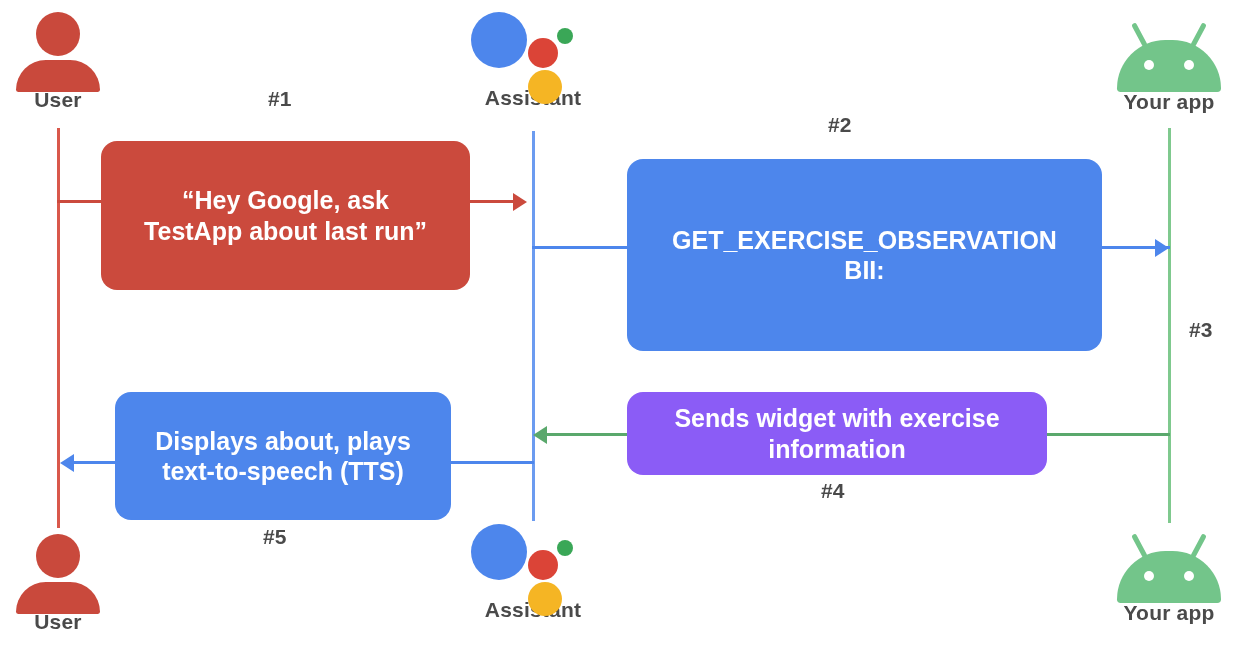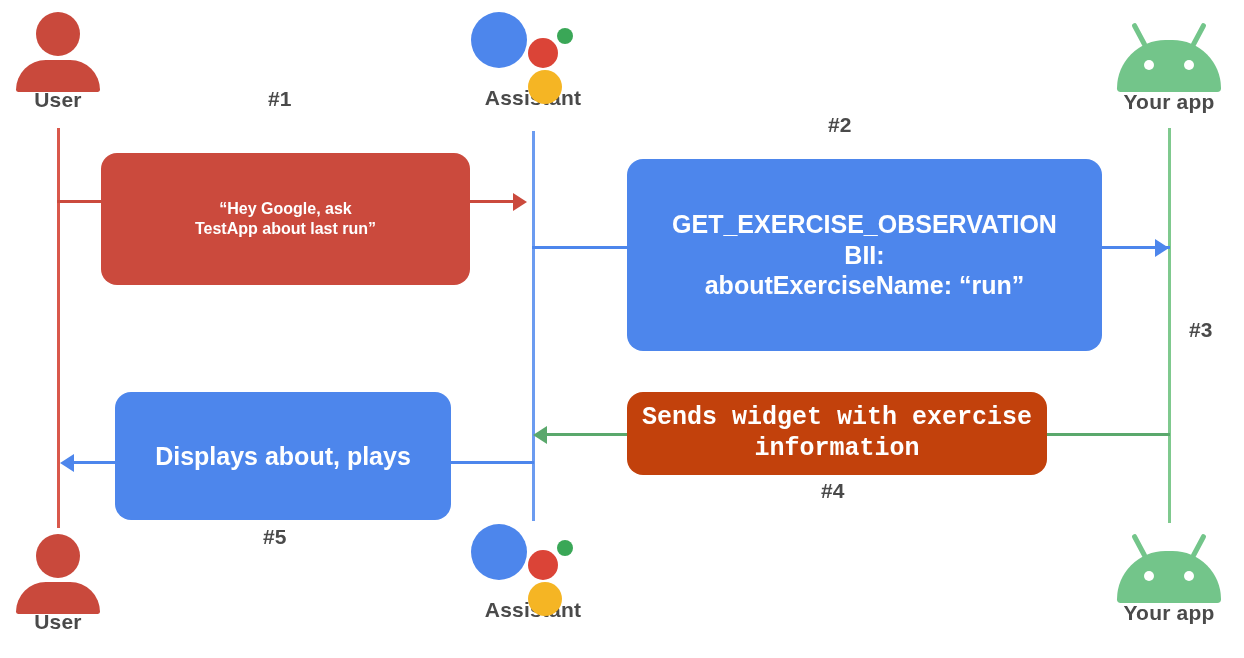--- a/index.html
+++ b/index.html
@@ -149,21 +149,21 @@
     display: flex;
     align-items: center;
     justify-content: center;
     text-align: center;
     line-height: 1.22;
     box-sizing: border-box;
     padding: 6px 10px;
   }
   .msgbox.red   { background: #cb4a3d; }
   .msgbox.blue  { background: #4d86ec; }
-  .msgbox.green { background: #c2410c; font-family: Liberation Mono, monospace; }
+  .msgbox.green { background: #8b5cf6; }
   
   .hline {
     position: absolute;
     height: 3px;
   }
   .hline.red   { background: #cb4a3d; }
   .hline.blue  { background: #4d86ec; }
   .hline.green { background: #5aa86c; }
   .arrowhead {
     position: absolute;
@@ -228,35 +228,34 @@
         <div class="android-eye left"></div>
         <div class="android-eye right"></div>
       </div>
     </div>
     <div class="actor-label">Your app</div>
   </div>
 
   <div class="step" style="left:268px; top:87px;">#1</div>
   <div class="hline red" style="left:57px; top:200px; width:460px;"></div>
   <div class="arrowhead right ah-red" style="left:513px; top:193px;"></div>
-  <div class="msgbox red" style="left:101px; top:141px; width:369px; height:132px; font-size:16px;margin-top:12px;">
+  <div class="msgbox red" style="left:101px; top:141px; width:369px; height:149px; font-size:25px;">
     <div>
       <div>“Hey Google, ask</div>
       <div>TestApp about last run”</div>
     </div>
   </div>
 
   <div class="step" style="left:828px; top:113px;">#2</div>
   <div class="hline blue" style="left:532px; top:246px; width:638px;"></div>
   <div class="arrowhead right ah-blue" style="left:1155px; top:239px;"></div>
   <div class="msgbox blue" style="left:627px; top:159px; width:475px; height:192px; font-size:25px;">
     <div>
       <div>GET_EXERCISE_OBSERVATION</div>
       <div>BII:</div>
-      <div>aboutExerciseName: “run”</div>
     </div>
   </div>
 
   <div class="step" style="left:1189px; top:318px;">#3</div>
 
   <div class="step" style="left:821px; top:479px;">#4</div>
   <div class="hline green" style="left:545px; top:433px; width:625px;"></div>
   <div class="arrowhead left ah-green" style="left:533px; top:426px;"></div>
   <div class="msgbox green" style="left:627px; top:392px; width:420px; height:83px; font-size:25px;">
     <div>
@@ -264,20 +263,21 @@
       <div>information</div>
     </div>
   </div>
 
   <div class="step" style="left:263px; top:525px;">#5</div>
   <div class="hline blue" style="left:72px; top:461px; width:462px;"></div>
   <div class="arrowhead left ah-blue" style="left:60px; top:454px;"></div>
   <div class="msgbox blue" style="left:115px; top:392px; width:336px; height:128px; font-size:25px;">
     <div>
       <div>Displays about, plays</div>
+      <div>text-to-speech (TTS)</div>
     </div>
   </div>
 
   <div class="actor" style="left:-22px; top:530px;">
     <div class="actor-glyph">
       <div class="person-head"></div>
       <div class="person-body"></div>
     </div>
     <div class="actor-label">User</div>
   </div>

